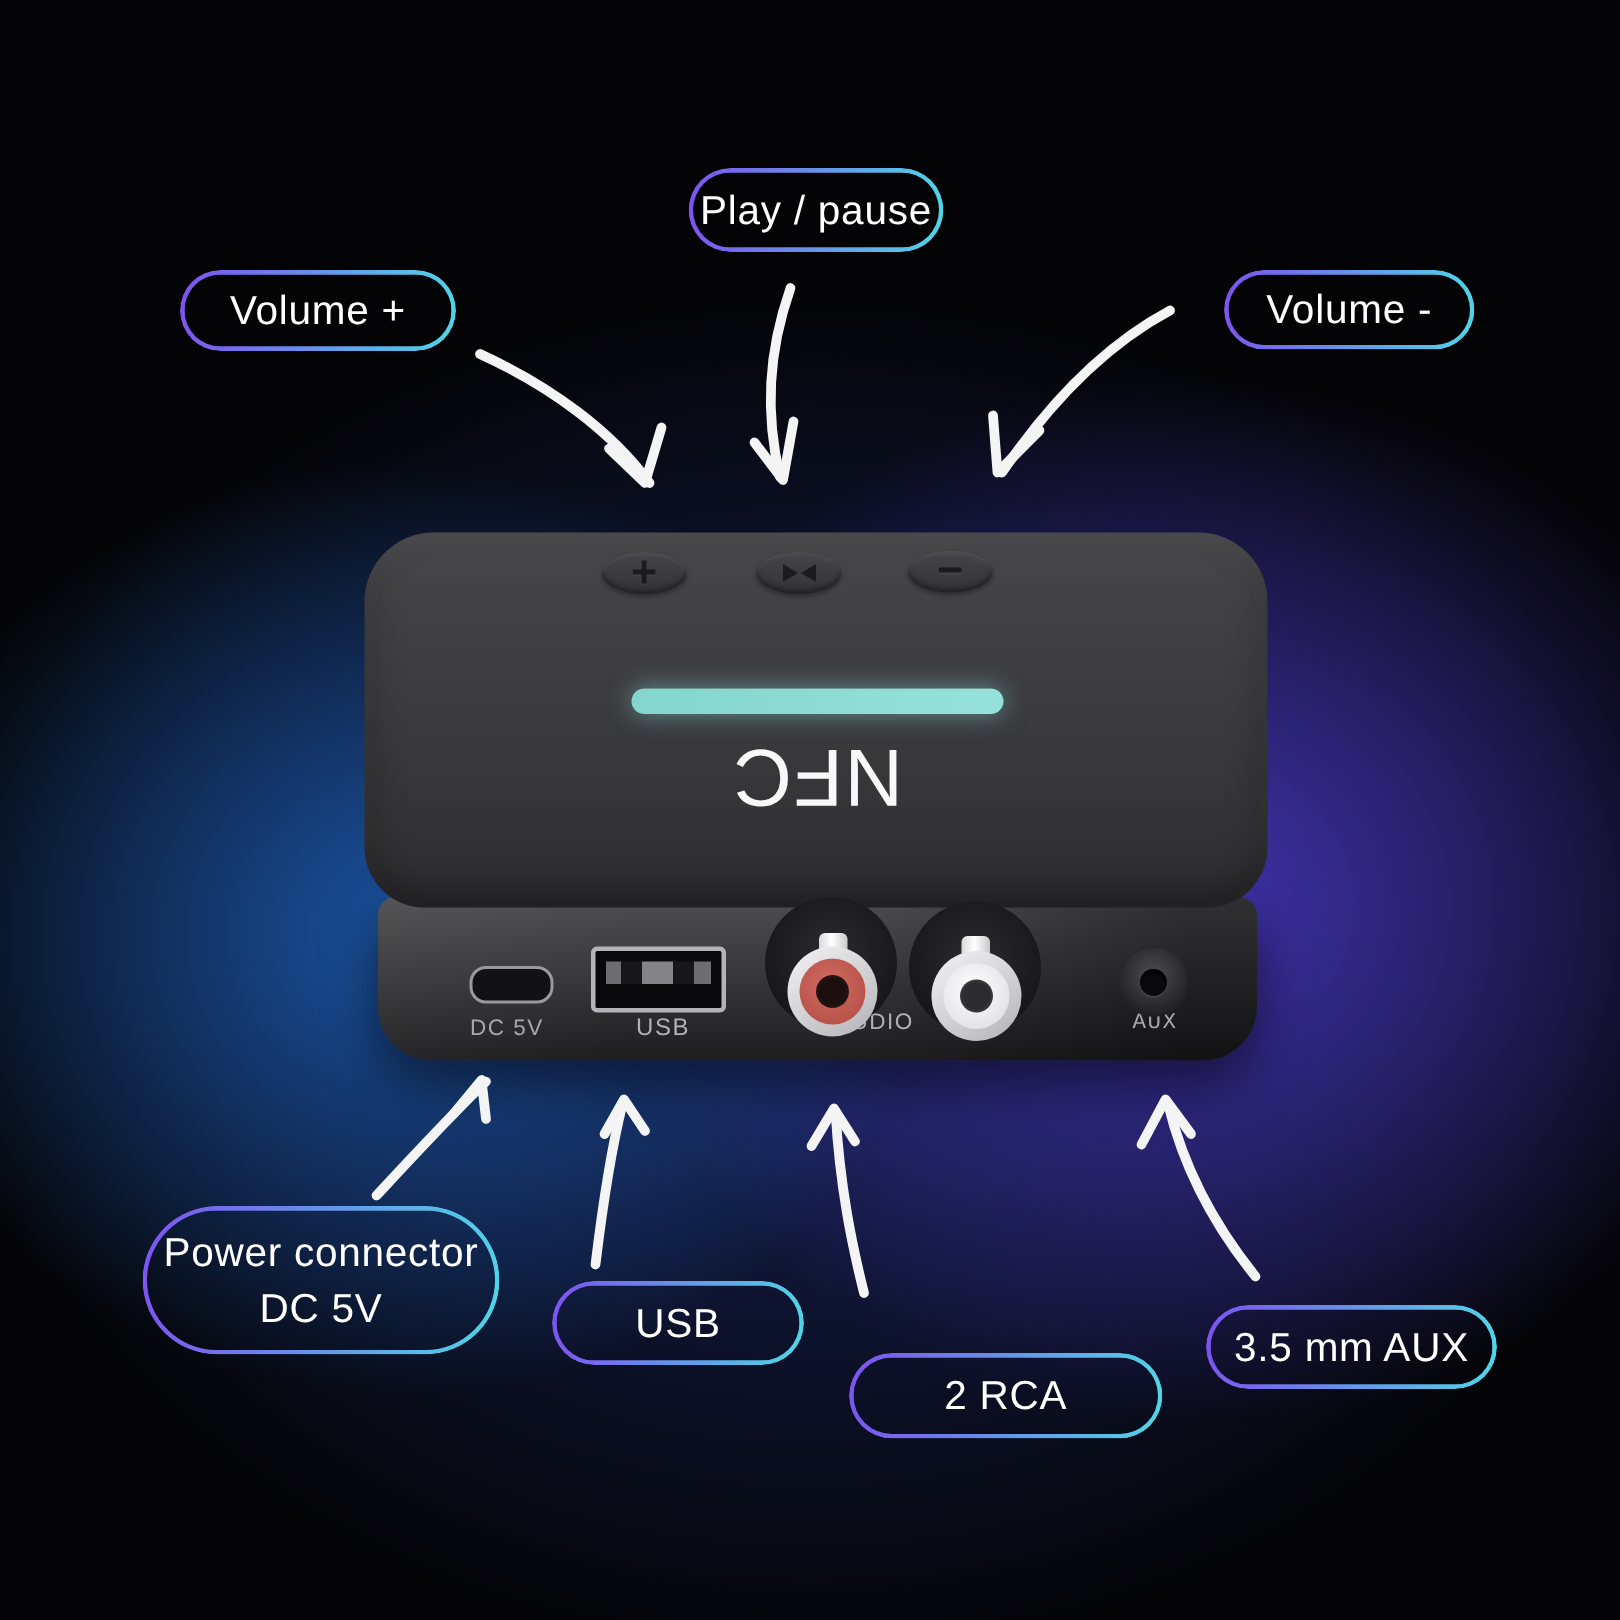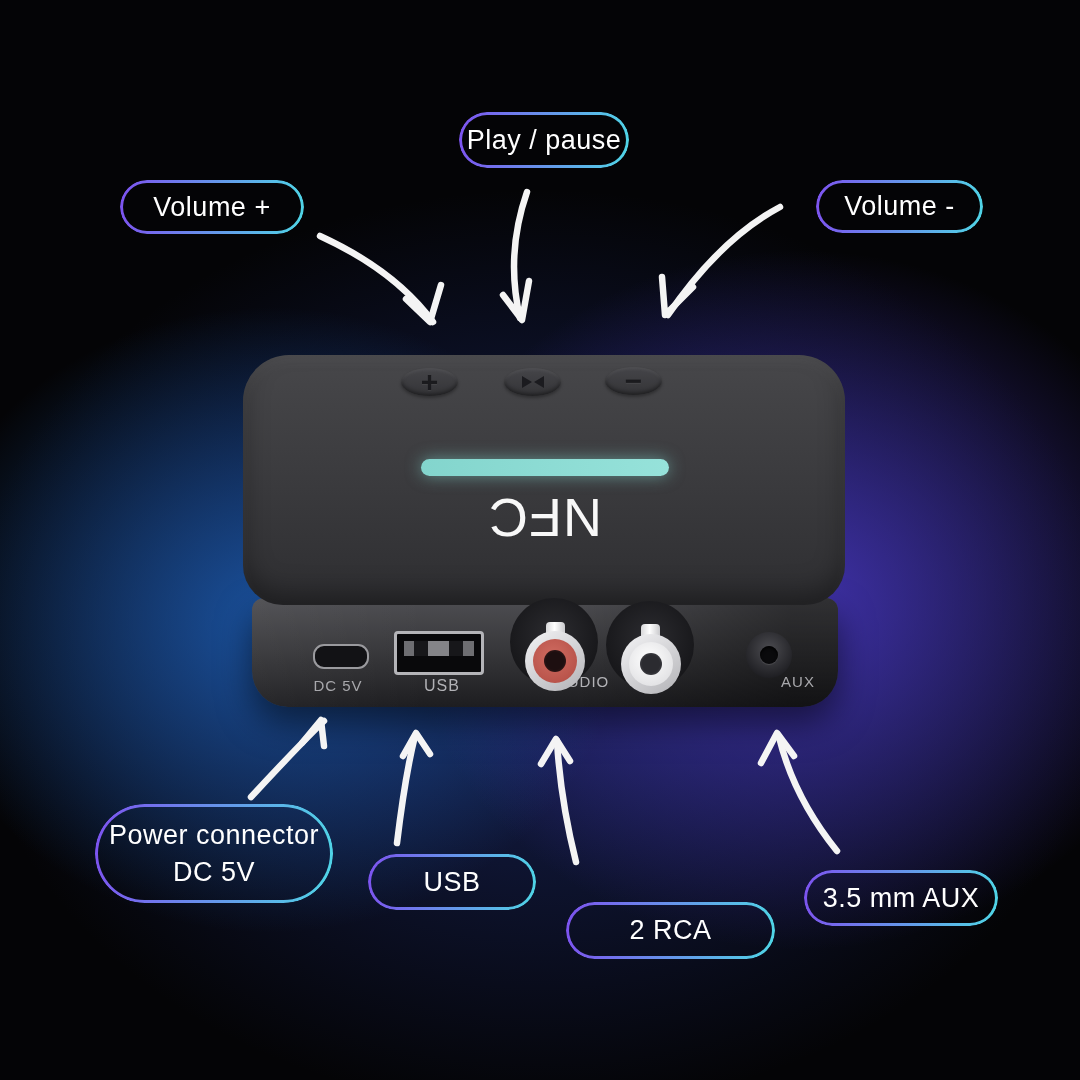--- a/index.html
+++ b/index.html
@@ -82,21 +82,21 @@
     font-size:54px;font-weight:500;letter-spacing:1px;color:#f8f8f8;
     transform:rotate(180deg);z-index:3;
   }
 
   .port-label{
     position:absolute;color:#a8a8ac;font-size:15px;letter-spacing:1px;z-index:2;text-align:center;
   }
   #label-dc5v {left:60px;top:322px;width:70px;}
   #label-usb  {left:164px;top:322px;width:70px;font-size:16px;color:#b2b2b6;}
   #label-audio{left:300px;top:318px;width:80px;color:#b2b2b6;}
-  #label-aux  {left:520px;top:318px;width:70px;}
+  #label-aux  {left:492px;top:318px;width:70px;font-family:Liberation Mono, monospace;}
 
   #micro-usb{
     position:absolute;left:70px;top:289px;width:52px;height:21px;
     border:2.5px solid #9a9a9e;border-radius:11px;background:#121215;z-index:3;
   }
   #usb-port{
     position:absolute;left:151px;top:276px;width:84px;height:38px;
     border:3px solid #b4b4b8;border-radius:4px;background:#09090b;z-index:3;
   }
   #usb-tongue{

